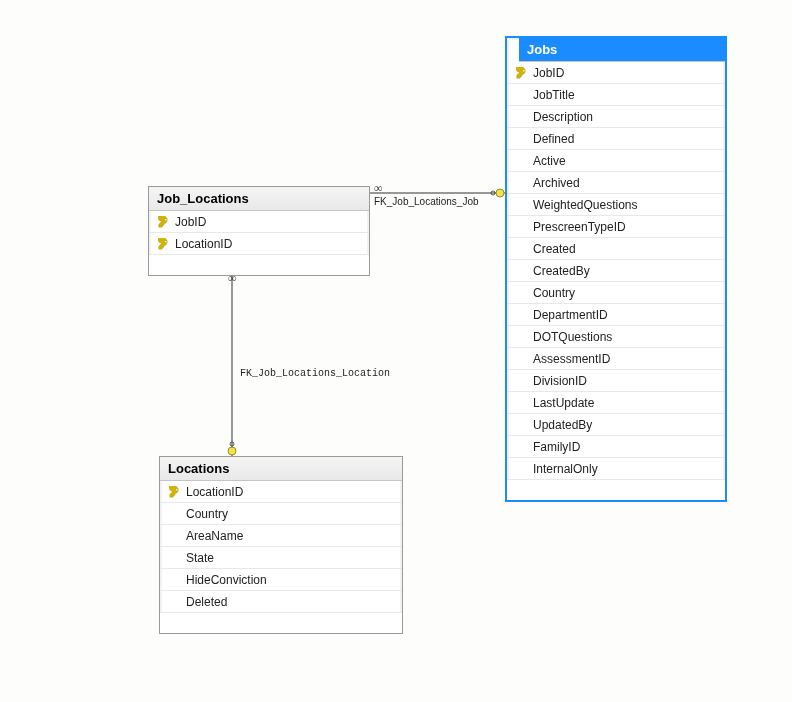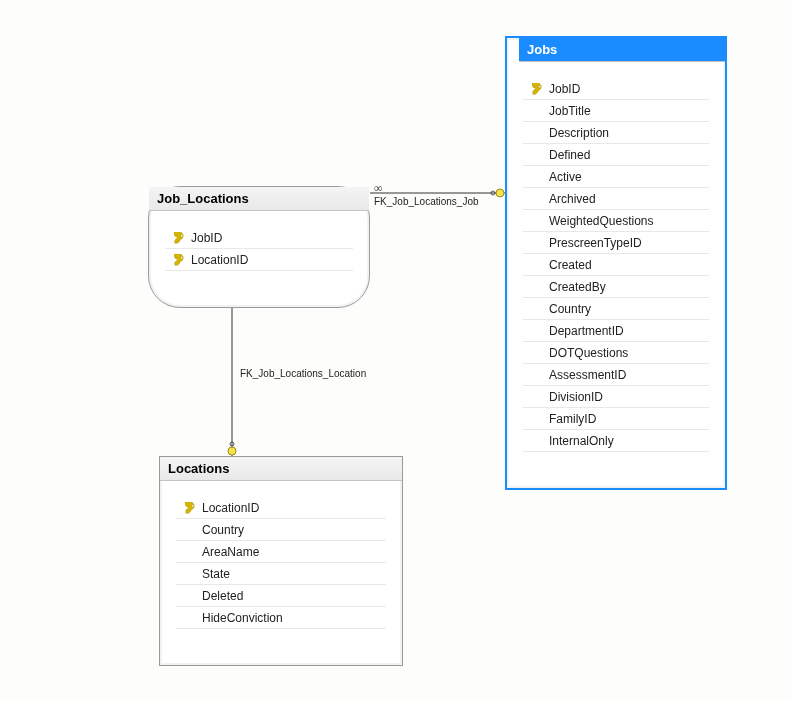--- a/index.html
+++ b/index.html
@@ -36,21 +36,21 @@
     font-weight: bold;
     font-size: 13px;
     border-bottom: 1px solid #c4c4c4;
   }
   .entity.selected .entity-title {
     background: #1a8cff;
     color: #fff;
     margin-left: 12px;
   }
   .entity-body {
-    padding: 16px;
+    padding: 0;
   }
   .column {
     display: flex;
     align-items: center;
     height: 22px;
     font-size: 12px;
     color: #222;
     padding: 0 6px;
     border-bottom: 1px solid #e8e8e8;
   }
@@ -93,23 +93,23 @@
 
     <g>
       <line x1="232" y1="270" x2="232" y2="456" stroke="#333" stroke-width="1"></line>
       <text x="228" y="282" font-size="12" fill="#333" font-family="serif">∞</text>
       <circle cx="232" cy="451" r="4" fill="#f3e24a" stroke="#a08f1b"></circle>
       <circle cx="232" cy="444" r="2" fill="none" stroke="#333" stroke-width="0.8"></circle>
     </g>
   </svg>
 
   <div class="rel-label" style="left:374px; top:196px;">FK_Job_Locations_Job</div>
-  <div class="rel-label" style="left:240px; top:368px;">FK_Job_Locations_Location</div>
-
-  <div class="entity" style="left:148px; top:186px; width:222px;border-radius:32px;">
+  <div class="rel-label" style="left:240px; top:368px;font-family:Liberation Mono, monospace;">FK_Job_Locations_Location</div>
+
+  <div class="entity" style="left:148px; top:186px; width:222px;">
     <div class="entity-title">Job_Locations</div>
     <div class="entity-body">
       <div class="column">
         <span class="key-slot">
             <span class="key-icon">
               <svg width="12" height="12" viewBox="0 0 16 16">
                 <path d="M10 1a5 5 0 1 0-4.9 6L1 11v4h4l1-1v-1h1v-1h1v-1l1.1-1.1A5 5 0 0 0 10 1zm2 4a1.5 1.5 0 1 1-3 0 1.5 1.5 0 0 1 3 0z" fill="#d4b400" stroke="#a08f1b" stroke-width="0.5"></path>
               </svg>
             </span>
           </span>
@@ -149,25 +149,25 @@
       <div class="column">
         <span class="key-slot"></span>
         <span class="col-name">AreaName</span>
       </div>
       <div class="column">
         <span class="key-slot"></span>
         <span class="col-name">State</span>
       </div>
       <div class="column">
         <span class="key-slot"></span>
+        <span class="col-name">HideConviction</span>
+      </div>
+      <div class="column">
+        <span class="key-slot"></span>
         <span class="col-name">Deleted</span>
-      </div>
-      <div class="column">
-        <span class="key-slot"></span>
-        <span class="col-name">HideConviction</span>
       </div>
       <div class="pad-bottom"></div>
     </div>
   </div>
 
   <div class="entity selected" style="left:505px; top:36px; width:222px;">
     <div class="entity-title">Jobs</div>
     <div class="entity-body">
       <div class="column">
         <span class="key-slot">
@@ -230,20 +230,28 @@
       <div class="column">
           <span class="key-slot"></span>
           <span class="col-name">AssessmentID</span>
         </div>
       <div class="column">
           <span class="key-slot"></span>
           <span class="col-name">DivisionID</span>
         </div>
       <div class="column">
           <span class="key-slot"></span>
+          <span class="col-name">LastUpdate</span>
+        </div>
+      <div class="column">
+          <span class="key-slot"></span>
+          <span class="col-name">UpdatedBy</span>
+        </div>
+      <div class="column">
+          <span class="key-slot"></span>
           <span class="col-name">FamilyID</span>
         </div>
       <div class="column">
           <span class="key-slot"></span>
           <span class="col-name">InternalOnly</span>
         </div>
       <div class="pad-bottom"></div>
     </div>
   </div>
 

